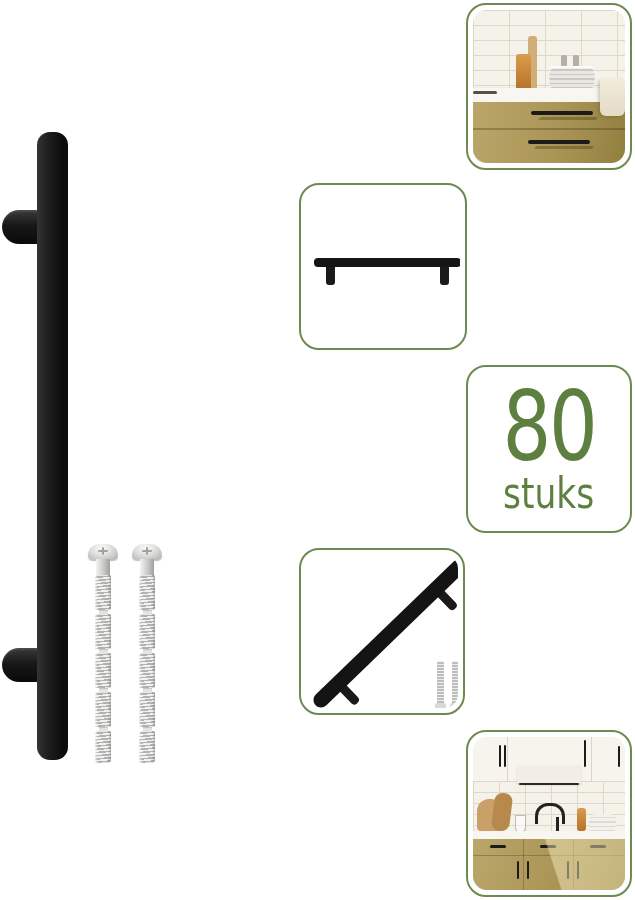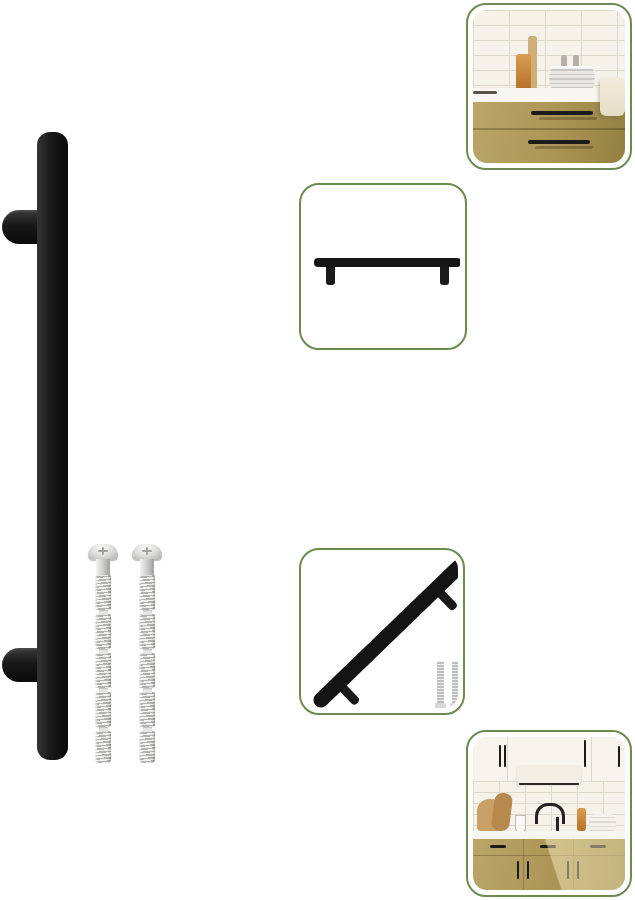--- a/index.html
+++ b/index.html
@@ -164,20 +164,24 @@
   </div>
 
   <div class="abs thumb t2">
     <div class="photo" style="background:#fff;">
       <div class="abs h-post" style="left:20px;"></div>
       <div class="abs h-post" style="left:134px;"></div>
       <div class="abs h-bar"></div>
     </div>
   </div>
 
+  <div class="abs thumb t3 badge-box">
+    <div class="badge-qty">80</div>
+    <div class="badge-unit">stuks</div>
+  </div>
 
   <div class="abs thumb t4">
     <div class="photo" style="background:#fff;">
       <div class="abs diag-wrap">
         <div class="abs d-post" style="left:27px;"></div>
         <div class="abs d-post" style="left:163px;"></div>
         <div class="abs d-bar"></div>
       </div>
       <div class="abs mini-screw" style="left:131px;">
         <div class="abs mini-head" style="left:-2px;top:42px;"></div>

